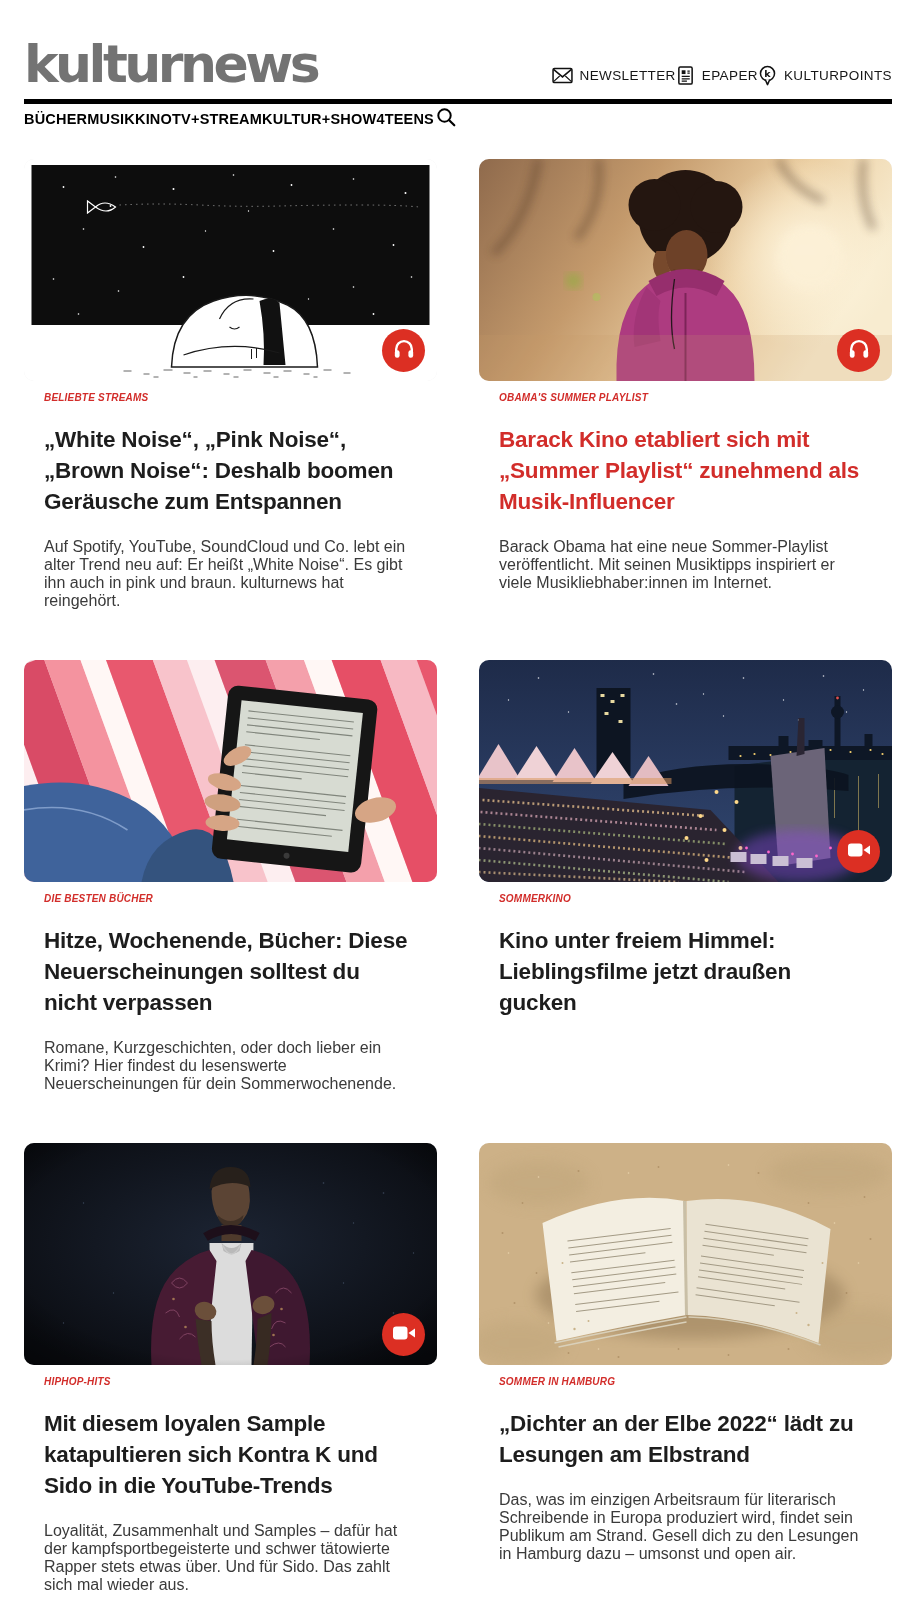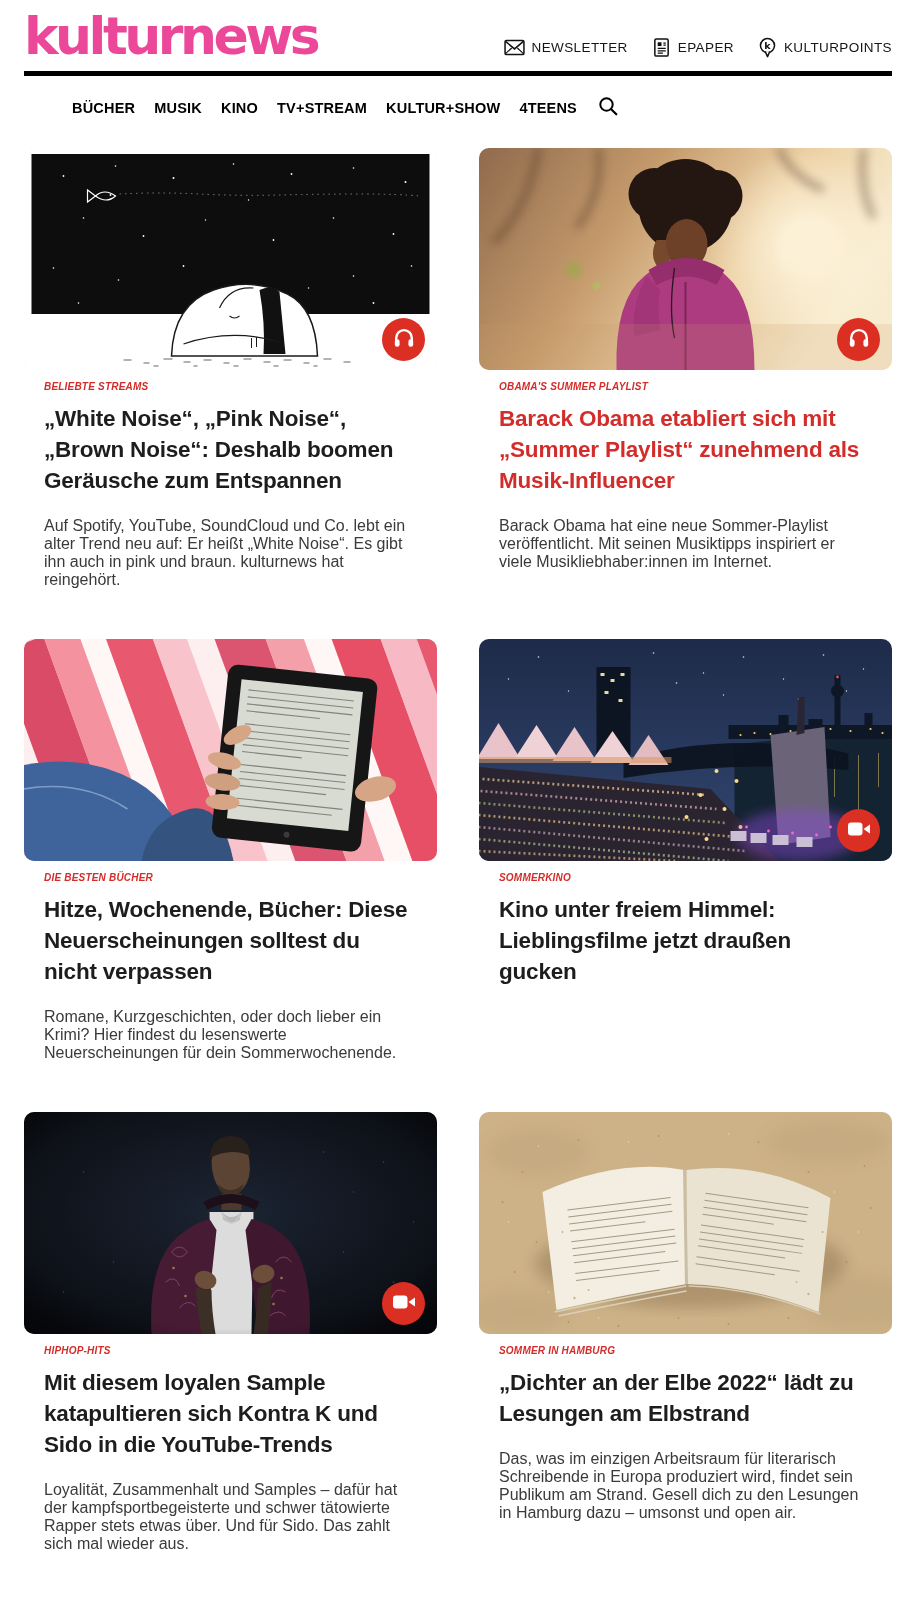--- a/index.html
+++ b/index.html
@@ -7,38 +7,38 @@
   }
   *{box-sizing:border-box; margin:0; padding:0;}
   html,body{width:914px; height:1620px; overflow:hidden; background:#fff;}
   body{font-family:"Liberation Sans", sans-serif; -webkit-font-smoothing:antialiased;}
   a{text-decoration:none; color:inherit;}
   .page{width:914px; padding:0 22px 0 24px;}
 
   
   .header-top{display:flex; justify-content:space-between; align-items:flex-end; padding-top:12px;}
   .logo{font-family:"DejaVu Sans", sans-serif; font-weight:800; font-size:52px; line-height:0.95;
-        letter-spacing:-3.5px; color:#ec4899;}
-  .utils{display:flex; align-items:center; gap:24px; margin-bottom:3px;}
+        letter-spacing:-3.5px; color:#737373;margin-top:28px;}
+  .utils{display:flex; align-items:center; margin-bottom:3px;}
   .util{display:flex; align-items:center; gap:7px; font-size:13.5px; letter-spacing:.4px; color:#161616;}
   .util svg{display:block;}
   .rule{height:5px; background:#000; margin-top:10px;}
-  .nav{display:flex; align-items:center; gap:19px; padding:20px 0 15px;margin-left:48px;}
+  .nav{display:flex; align-items:center; padding:3px 0 15px;}
   .nav a{font-size:14.5px; font-weight:700; letter-spacing:.2px; color:#000;}
   .search-btn{background:none; border:none; cursor:pointer; display:flex; align-items:center; padding:0; margin-left:2px;}
 
   
   .grid{display:grid; grid-template-columns:1fr 1fr; column-gap:42px; margin-top:14px;}
   .card{margin-bottom:50px;}
   .media{position:relative; height:222px; border-radius:10px; overflow:hidden; background:#eee; display:block;}
   .media svg.art{display:block; width:100%; height:100%;}
   .badge{position:absolute; right:12px; bottom:9px; width:43px; height:43px; border-radius:50%;
          background:var(--badge); display:flex; align-items:center; justify-content:center;}
   .category{display:block; margin:11px 20px 0; color:var(--accent); font-weight:700; font-size:10px; letter-spacing:.2px;font-style:italic;}
-  .title{display:block; margin:11px 20px 0; font-size:22.5px; line-height:31px; font-weight:700;
+  .title{display:block; margin:21px 20px 0; font-size:22.5px; line-height:31px; font-weight:700;
          color:var(--text); letter-spacing:-0.2px; hyphens:auto; -webkit-hyphens:auto;}
   .title.accent-title{color:var(--accent);}
   .teaser{margin:21px 20px 0; font-size:16px; line-height:18px; color:var(--teaser); hyphens:auto; -webkit-hyphens:auto;}
 </style>
 </head>
 <body>
 
 <div class="page">
 
   <div class="header-top">
@@ -204,21 +204,21 @@
           <span>
             <svg width="22" height="21" viewBox="0 0 24 22">
                 <path d="M3.5 15 v-3.5 a8.5 8.5 0 0 1 17 0 V15" fill="none" stroke="#fff" stroke-width="2.6" stroke-linecap="round"></path>
                 <rect x="2" y="13" width="5.2" height="8" rx="2.4" fill="#fff"></rect>
                 <rect x="16.8" y="13" width="5.2" height="8" rx="2.4" fill="#fff"></rect>
               </svg>
           </span>
         </span>
       </a>
       <a class="category">OBAMA'S SUMMER PLAYLIST</a>
-      <a><h2 class="title accent-title">Barack Obama etabliert sich mit „Sum­mer Playlist“ zunehmend als Musik-Influencer</h2></a>
+      <a><h2 class="title accent-title">Barack Kino etabliert sich mit „Sum­mer Playlist“ zunehmend als Musik-Influencer</h2></a>
       <p class="teaser">Barack Obama hat eine neue Sommer-Playlist veröffent­licht. Mit seinen Musiktipps inspiriert er viele Musiklieb­haber:innen im Internet.</p>
     </article>
 
     <article class="card">
       <a class="media">
         <svg class="art" viewBox="0 0 414 222" preserveAspectRatio="xMidYMid slice">
           <rect width="414" height="222" fill="#f4cdd3"></rect>
           <g transform="rotate(-20 207 111)">
             <rect x="-80" y="-60" width="46" height="360" fill="#e8485e"></rect>
             <rect x="-34" y="-60" width="30" height="360" fill="#f7b9c3"></rect>

